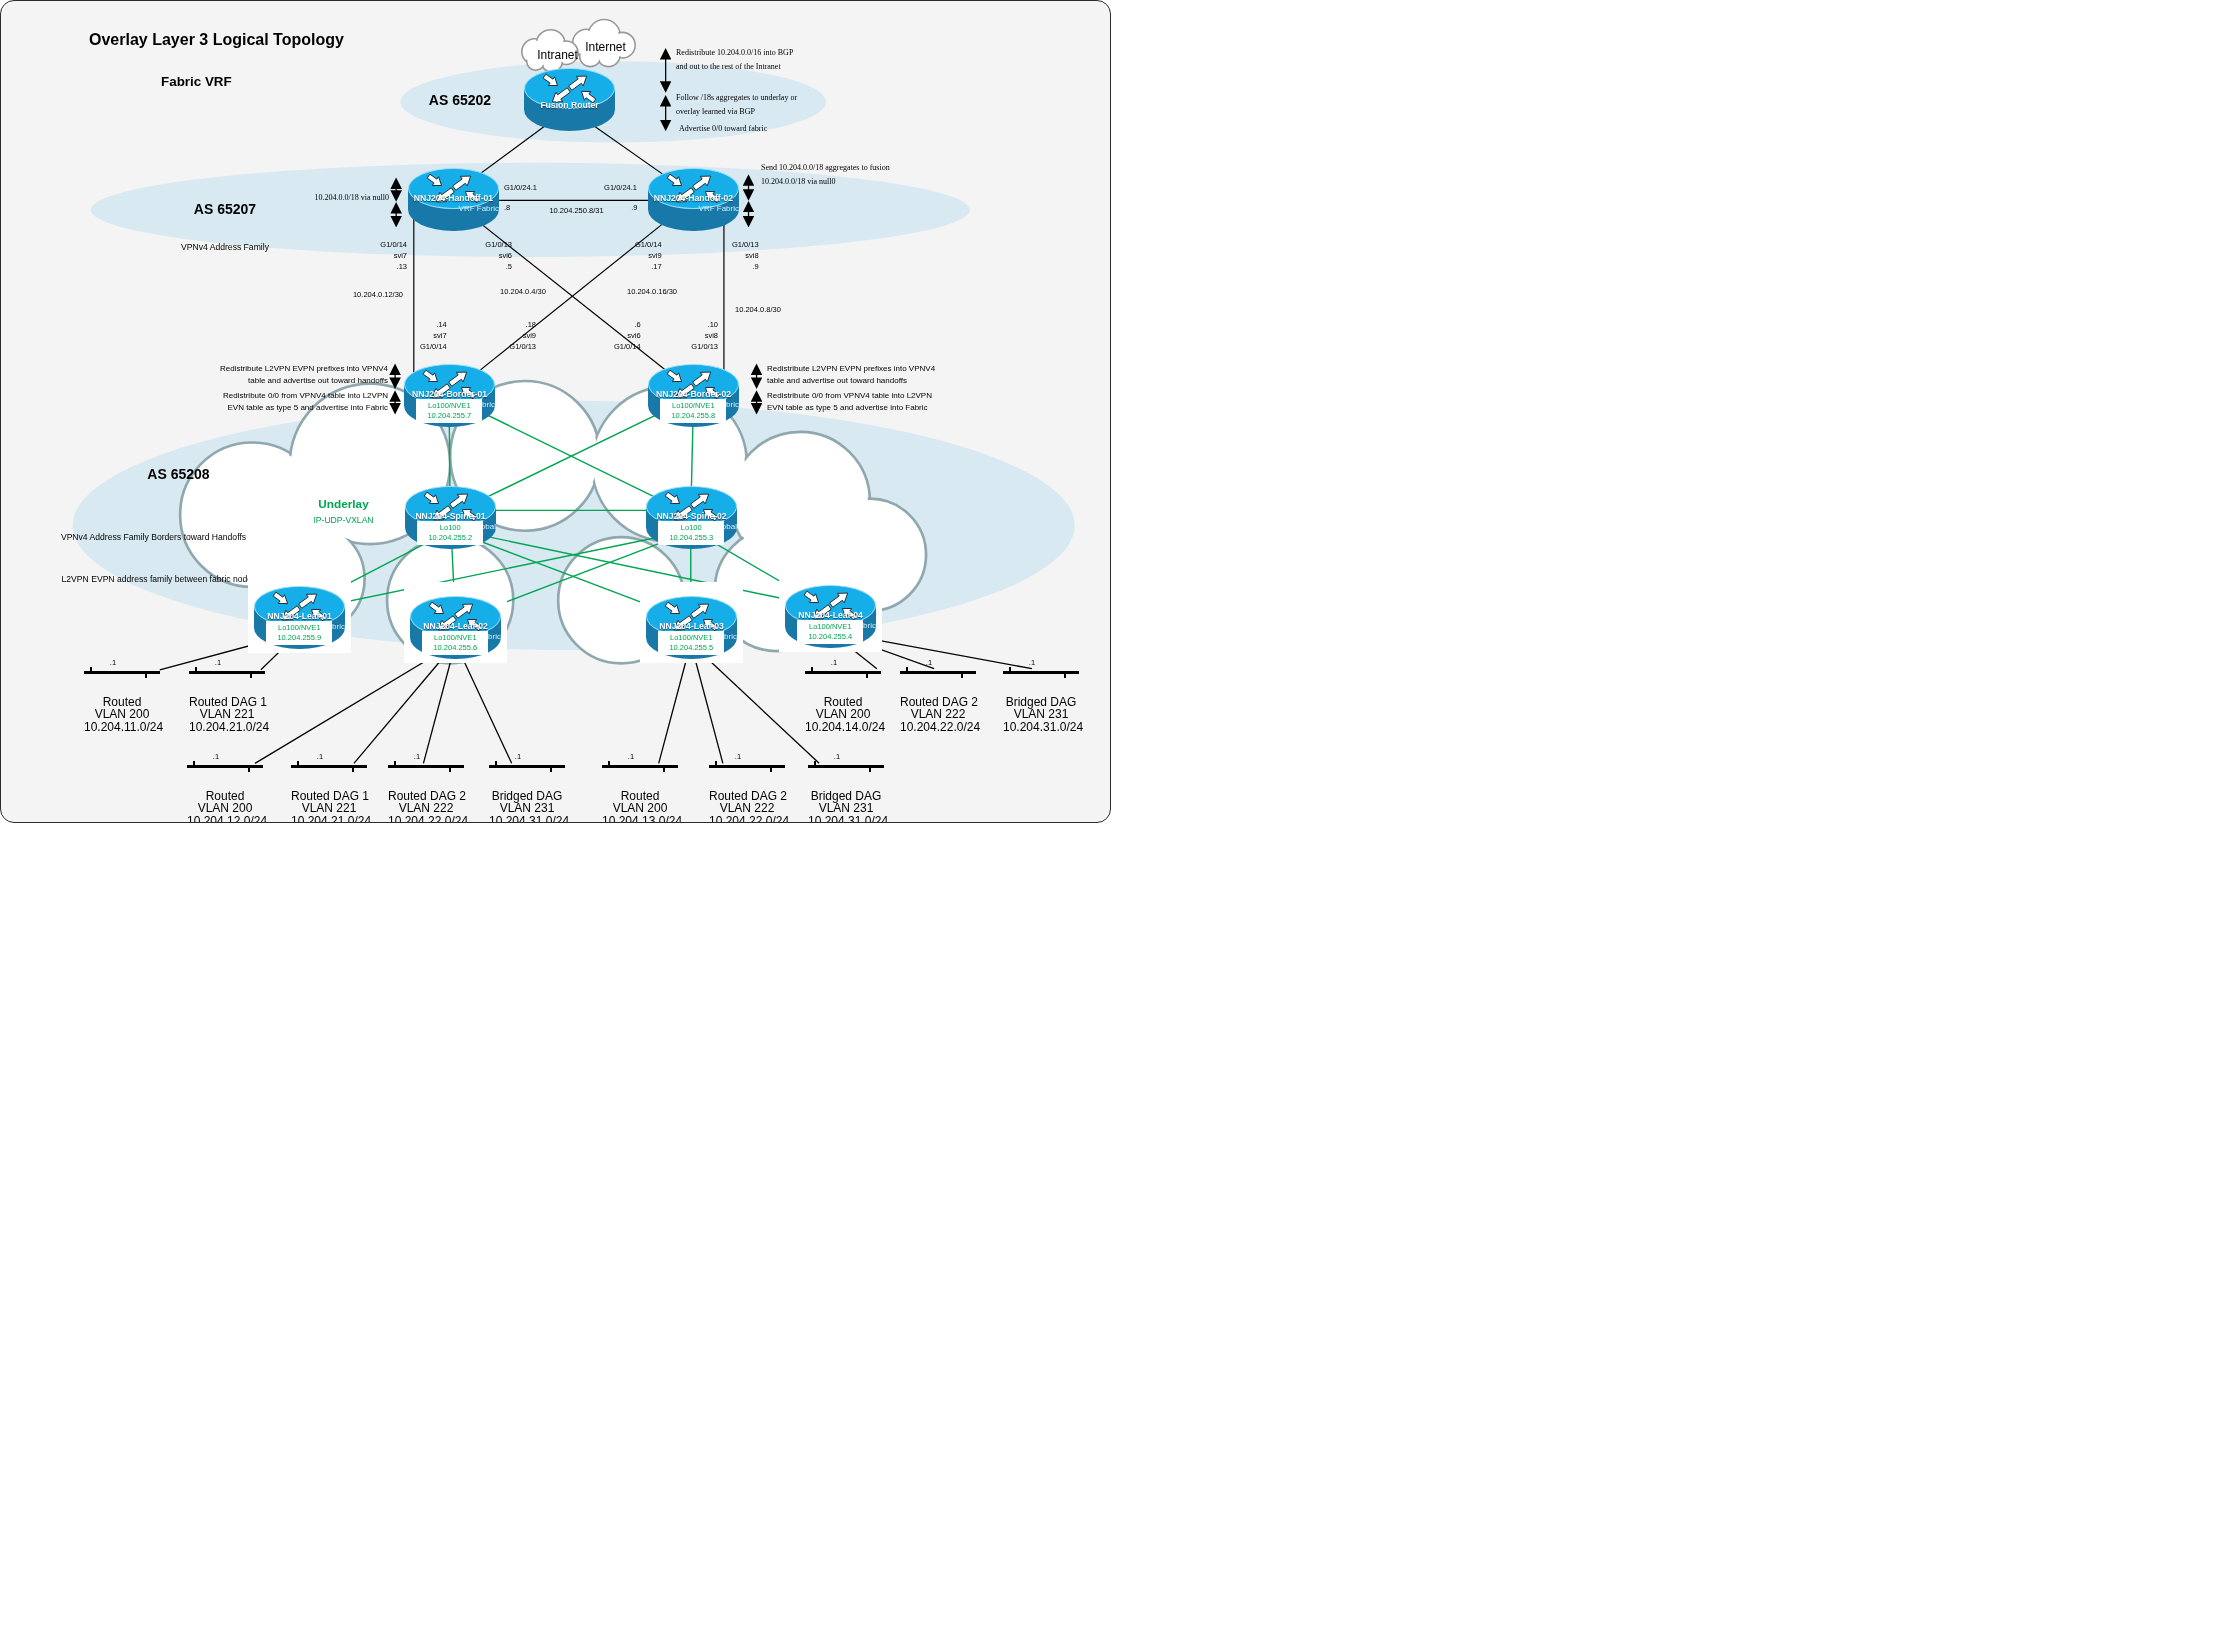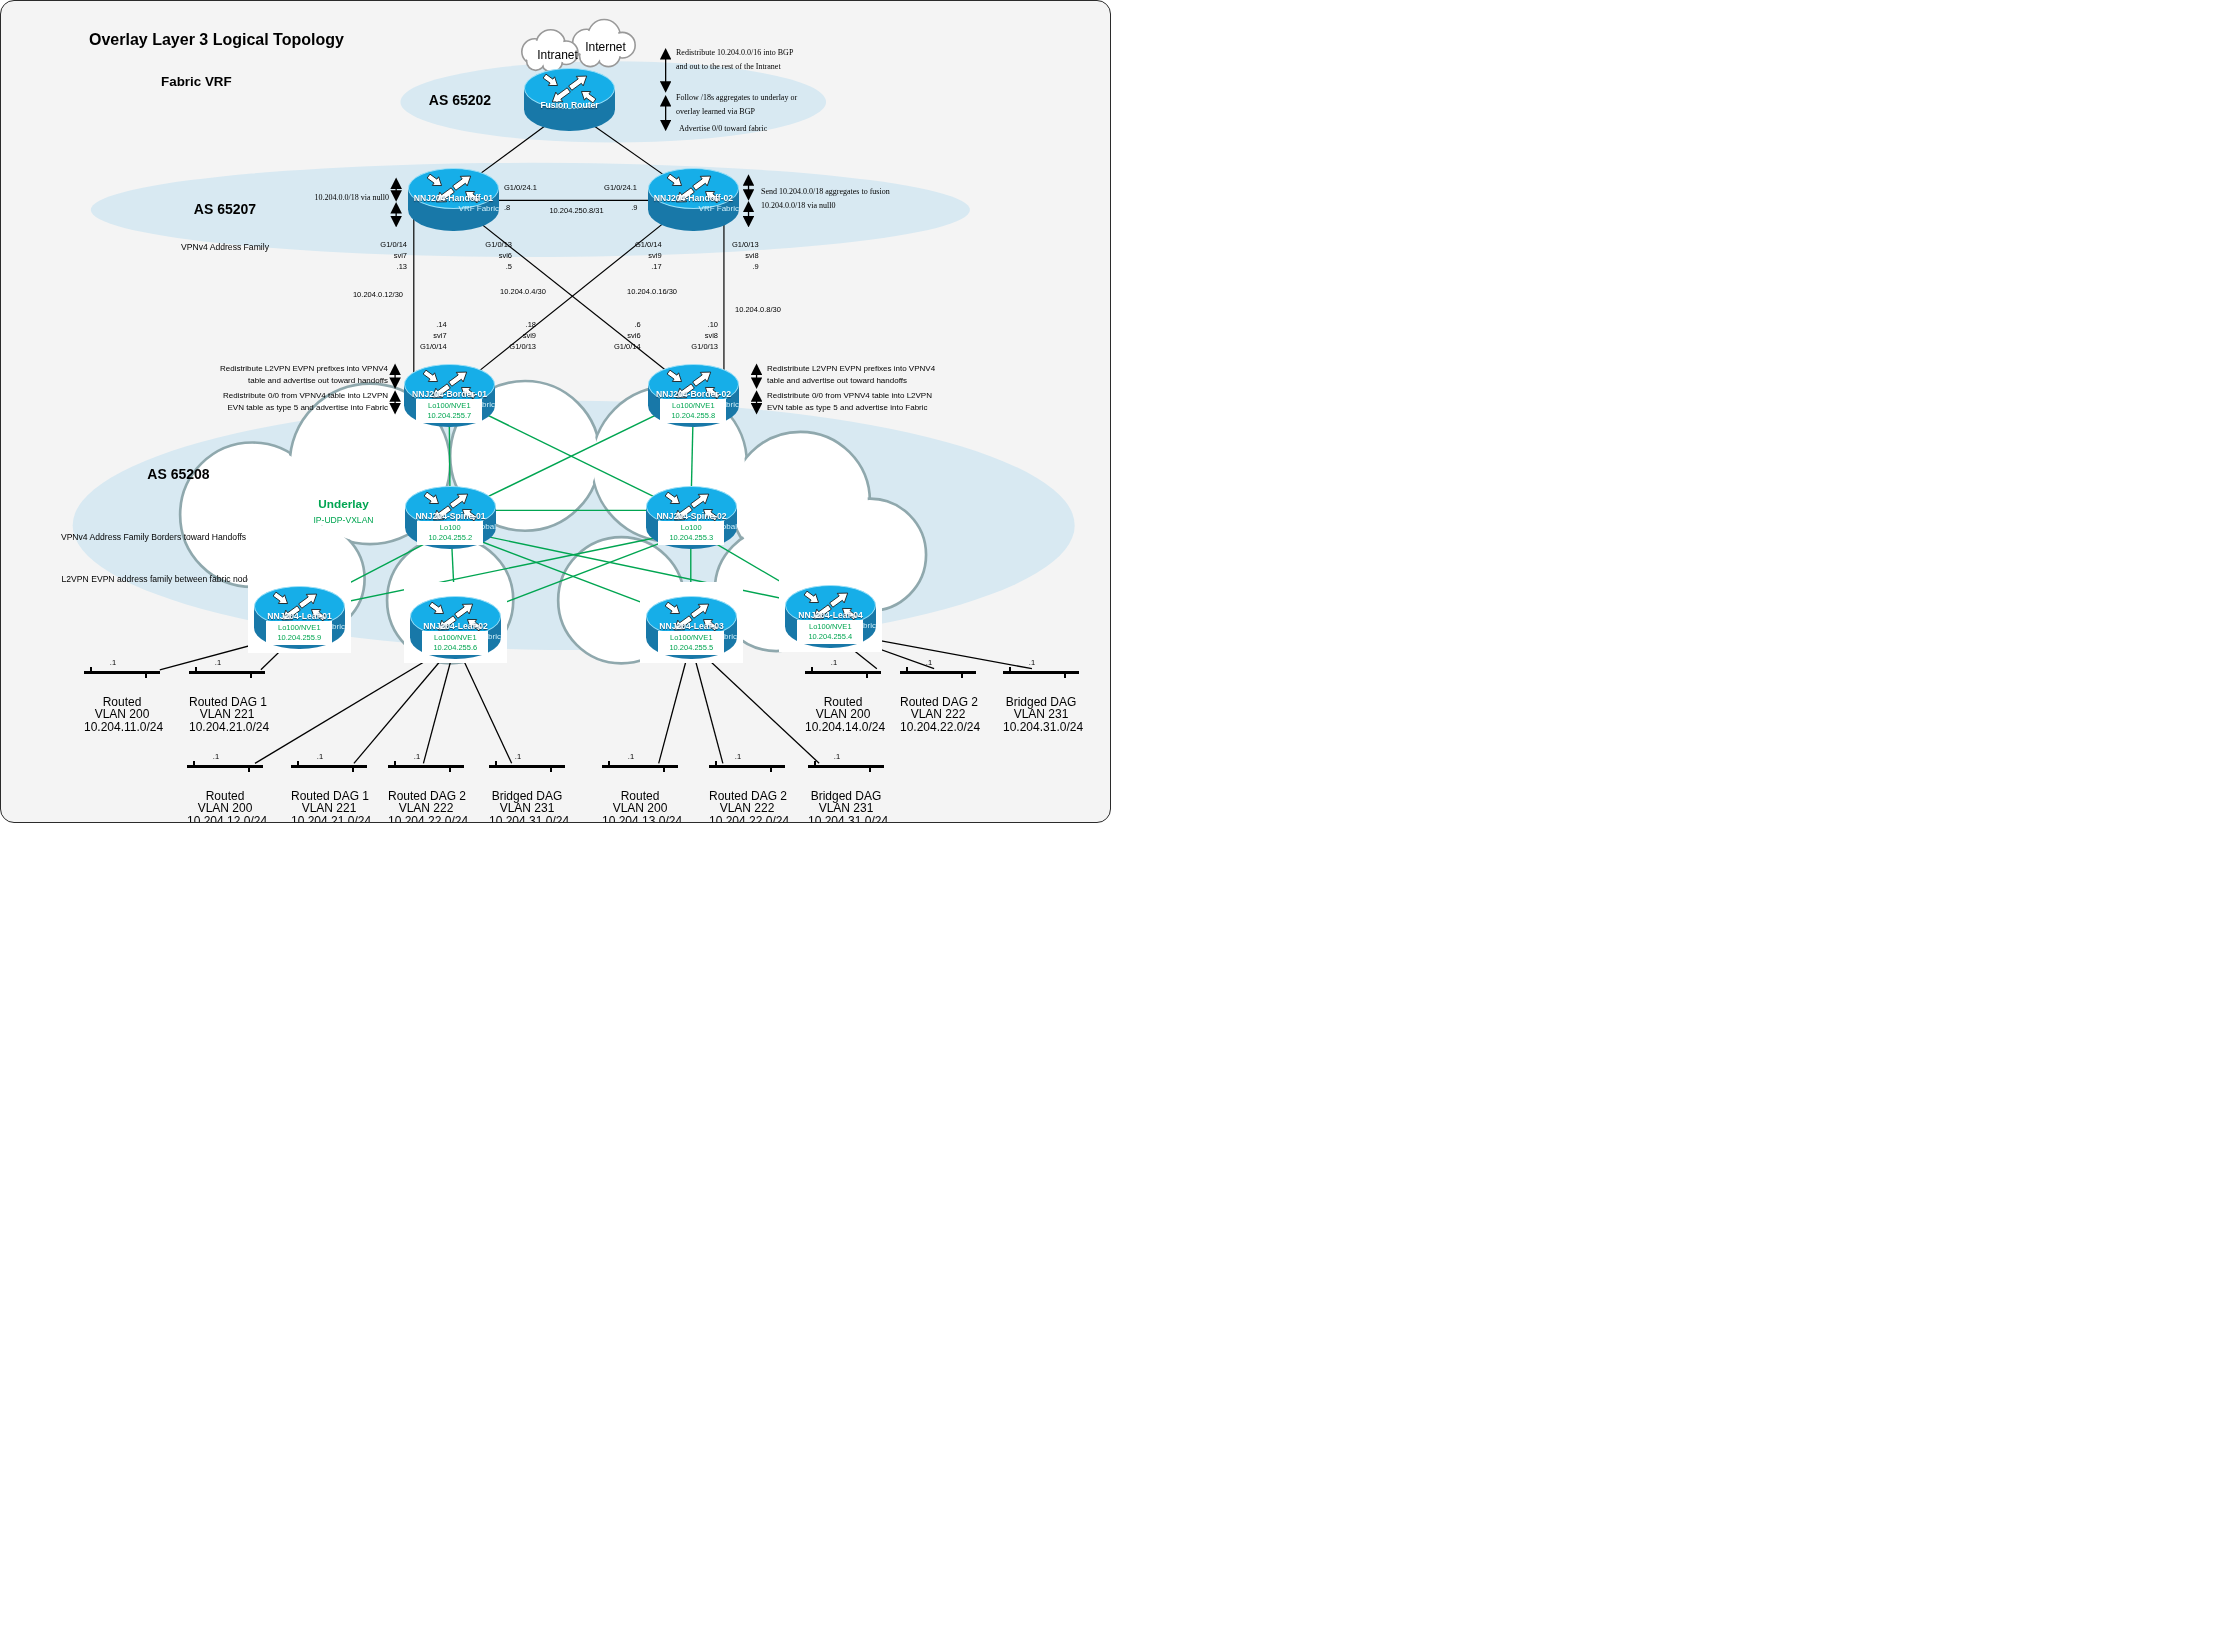--- a/index.html
+++ b/index.html
@@ -202,21 +202,21 @@
     <span style="display:block">and out to the rest of the Intranet</span>
   </div>
   <div class="abs annot" style="left:675px;top:90px;">
     <span style="display:block">Follow /18s aggregates to underlay or</span>
     <span style="display:block">overlay learned via BGP</span>
   </div>
   <div class="abs annot" style="left:678px;top:121px;">Advertise 0/0 toward fabric</div>
 
   <div class="abs annot ra" style="left:257px;top:190px;width:131px;">10.204.0.0/18 via null0</div>
 
-  <div class="abs annot" style="left:760px;top:184px;">
+  <div class="abs annot" style="left:760px;top:160px;">
     <span style="display:block">Send 10.204.0.0/18 aggregates to fusion</span>
     <span style="display:block">10.204.0.0/18 via null0</span>
   </div>
 
   <div class="abs annot2 ra" style="left:177px;top:362px;width:210px;">
     <span style="display:block">Redistribute L2VPN EVPN prefixes into VPNV4</span>
     <span style="display:block">table and advertise out toward handoffs</span>
   </div>
   <div class="abs annot2 ra" style="left:177px;top:389px;width:210px;">
     <span style="display:block">Redistribute 0/0 from VPNV4 table into L2VPN</span>

